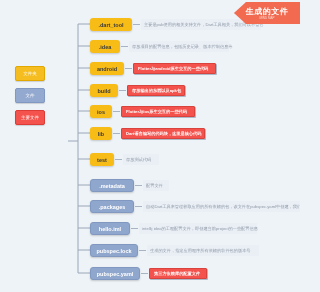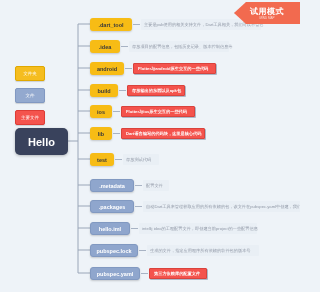--- a/index.html
+++ b/index.html
@@ -107,23 +107,20 @@
         <span>文件夹</span>
       </div>
     <div class="lg lg-file">
         <span>文件</span>
       </div>
     <div class="lg lg-main">
         <span>主要文件</span>
       </div>
   </div>
 
-  <div class="root">
-    <span>Hello</span>
-  </div>
 
   <div id="branches">
       <div class="node folder" style="left: 90px; top: 18px; width: 42px;">
         <span>.dart_tool</span>
       </div>
       <div class="dash" style="left: 133px; top: 24px; width: 7px;"></div>
       <div class="ann plain" style="left: 141px; top: 19px; width: 120px;">
         <span>主要是pub使用的相关支持文件，Dart工具相关，我们可以不管它</span>
       </div>
       <div class="node folder" style="left: 90px; top: 40px; width: 30px;">
@@ -199,16 +196,16 @@
       <div class="node file" style="left: 90px; top: 267px; width: 50px;">
         <span>pubspec.yaml</span>
       </div>
       <div class="dash" style="left: 141px; top: 273px; width: 7px;"></div>
       <div class="ann hot" style="left: 149px; top: 268px; width: 58px;">
         <span>第三方依赖库的配置文件</span>
       </div>
     </div>
 
   <div class="ribbon">
-    <span class="r1">试用模式</span>
+    <span class="r1">生成的文件</span>
     <span class="r2">MIND MAP</span>
   </div>
 </div>
 
 </body></html>

